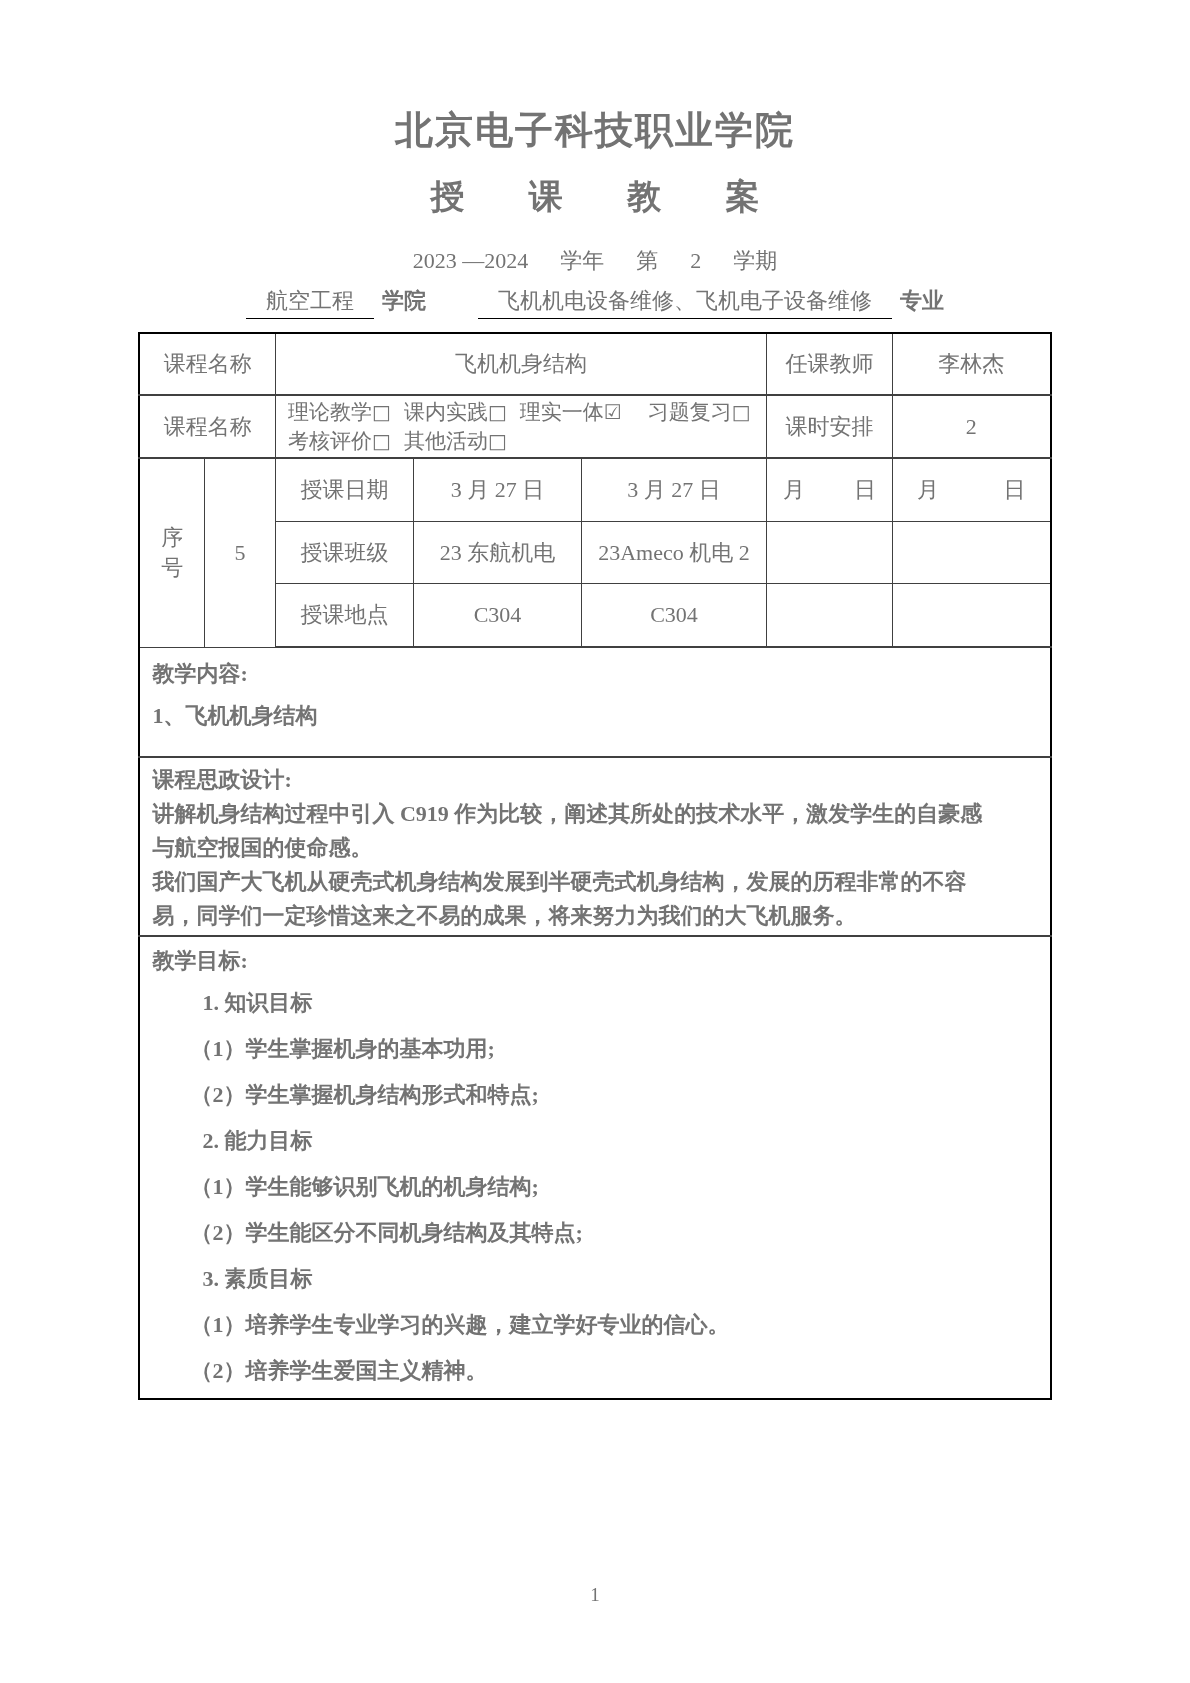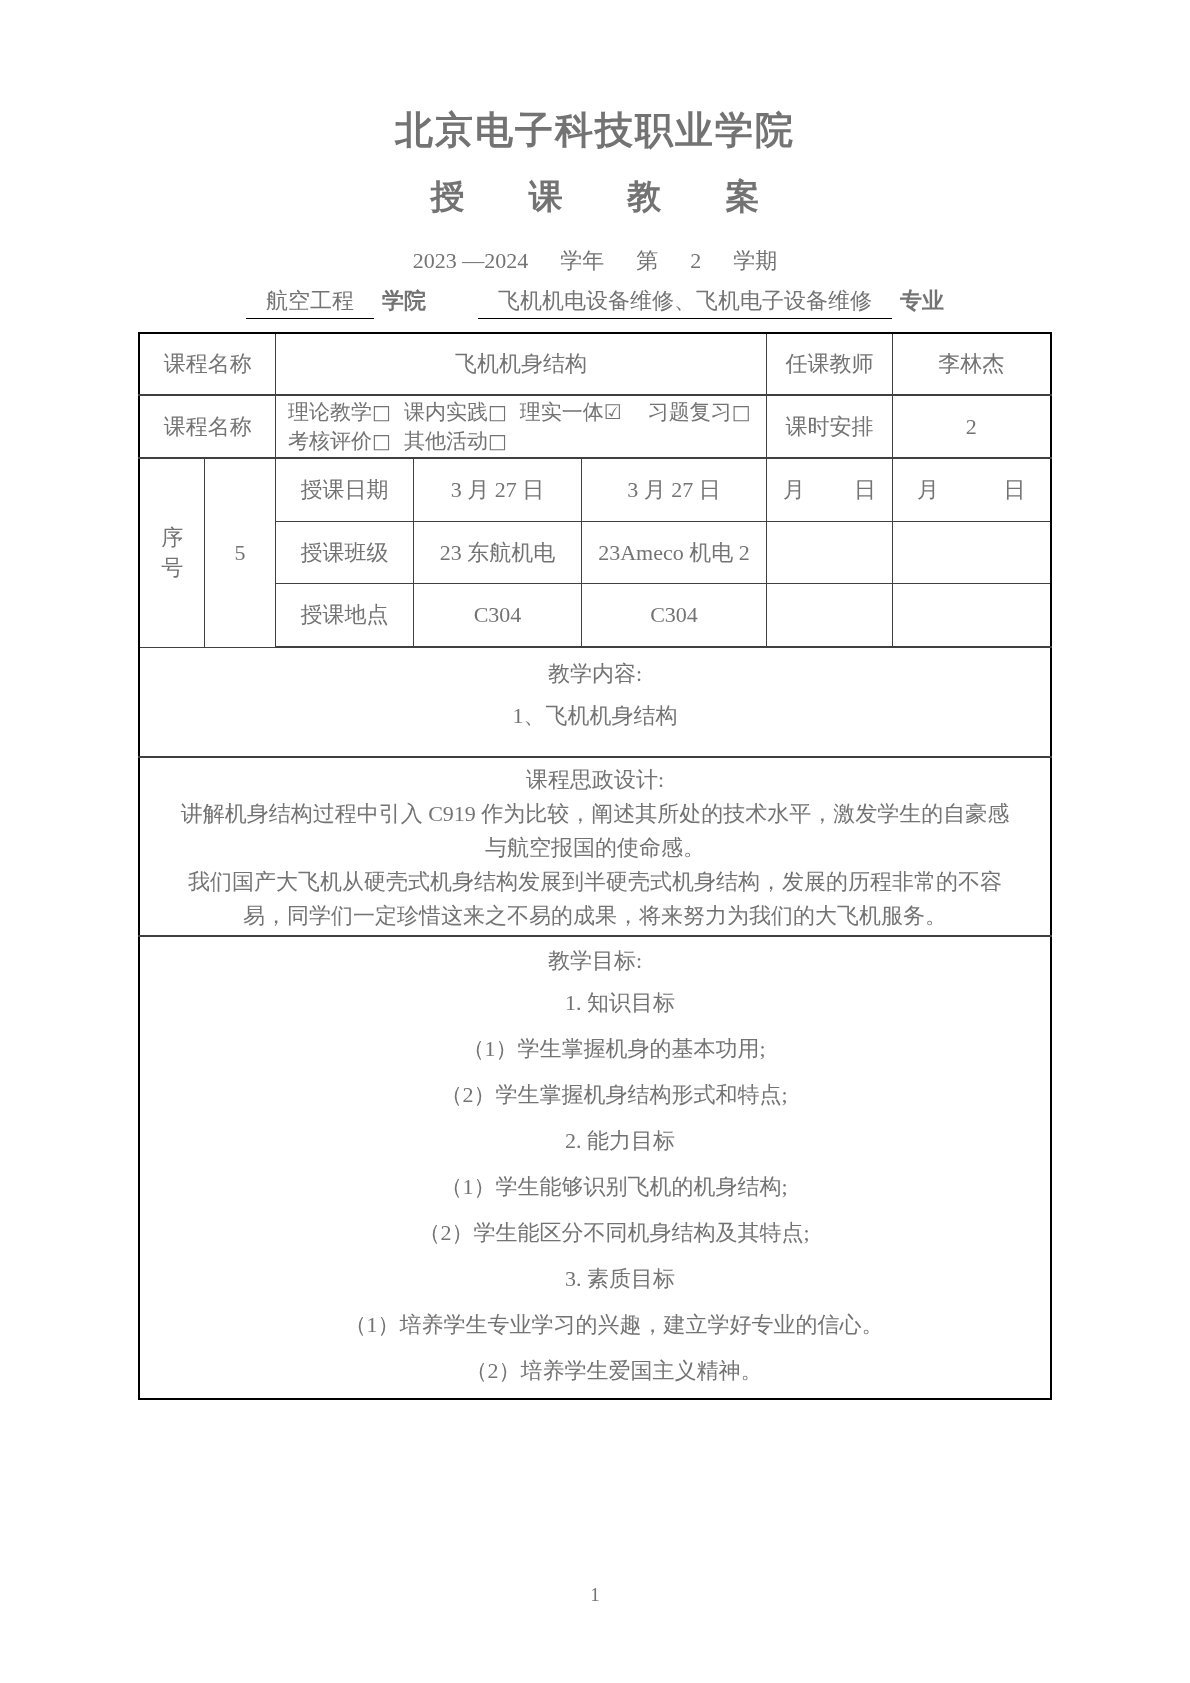--- a/index.html
+++ b/index.html
@@ -81,21 +81,21 @@
   .cb.wide { margin-right: 26px; }
   .box { font-family: "DejaVu Sans", sans-serif; font-size: 20px; }
   .box.checked { font-weight: bold; }
 
   .vert { width: 24px; margin: 0 auto; line-height: 30px; word-break: break-all; }
 
   td.md { padding: 0; }
   .md-wrap { display: flex; justify-content: space-between; padding: 0 16px; }
   .md-wrap.wide { padding: 0 24px; }
 
-  td.block { text-align: center; vertical-align: top; padding: 5px 12px 0 12px; }
+  td.block { text-align: left; vertical-align: top; padding: 5px 12px 0 12px; font-weight: bold; }
   .blk-line { line-height: 42px; }
   .th-line { line-height: 34px; white-space: nowrap; }
   .obj-head { line-height: 38px; }
   .obj-item { line-height: 46px; white-space: nowrap; }
   .obj-num { padding-left: 50px; }
   .obj-paren { padding-left: 38px; }
 
   .pageno {
     position: absolute;
     top: 1584px; left: 0;

